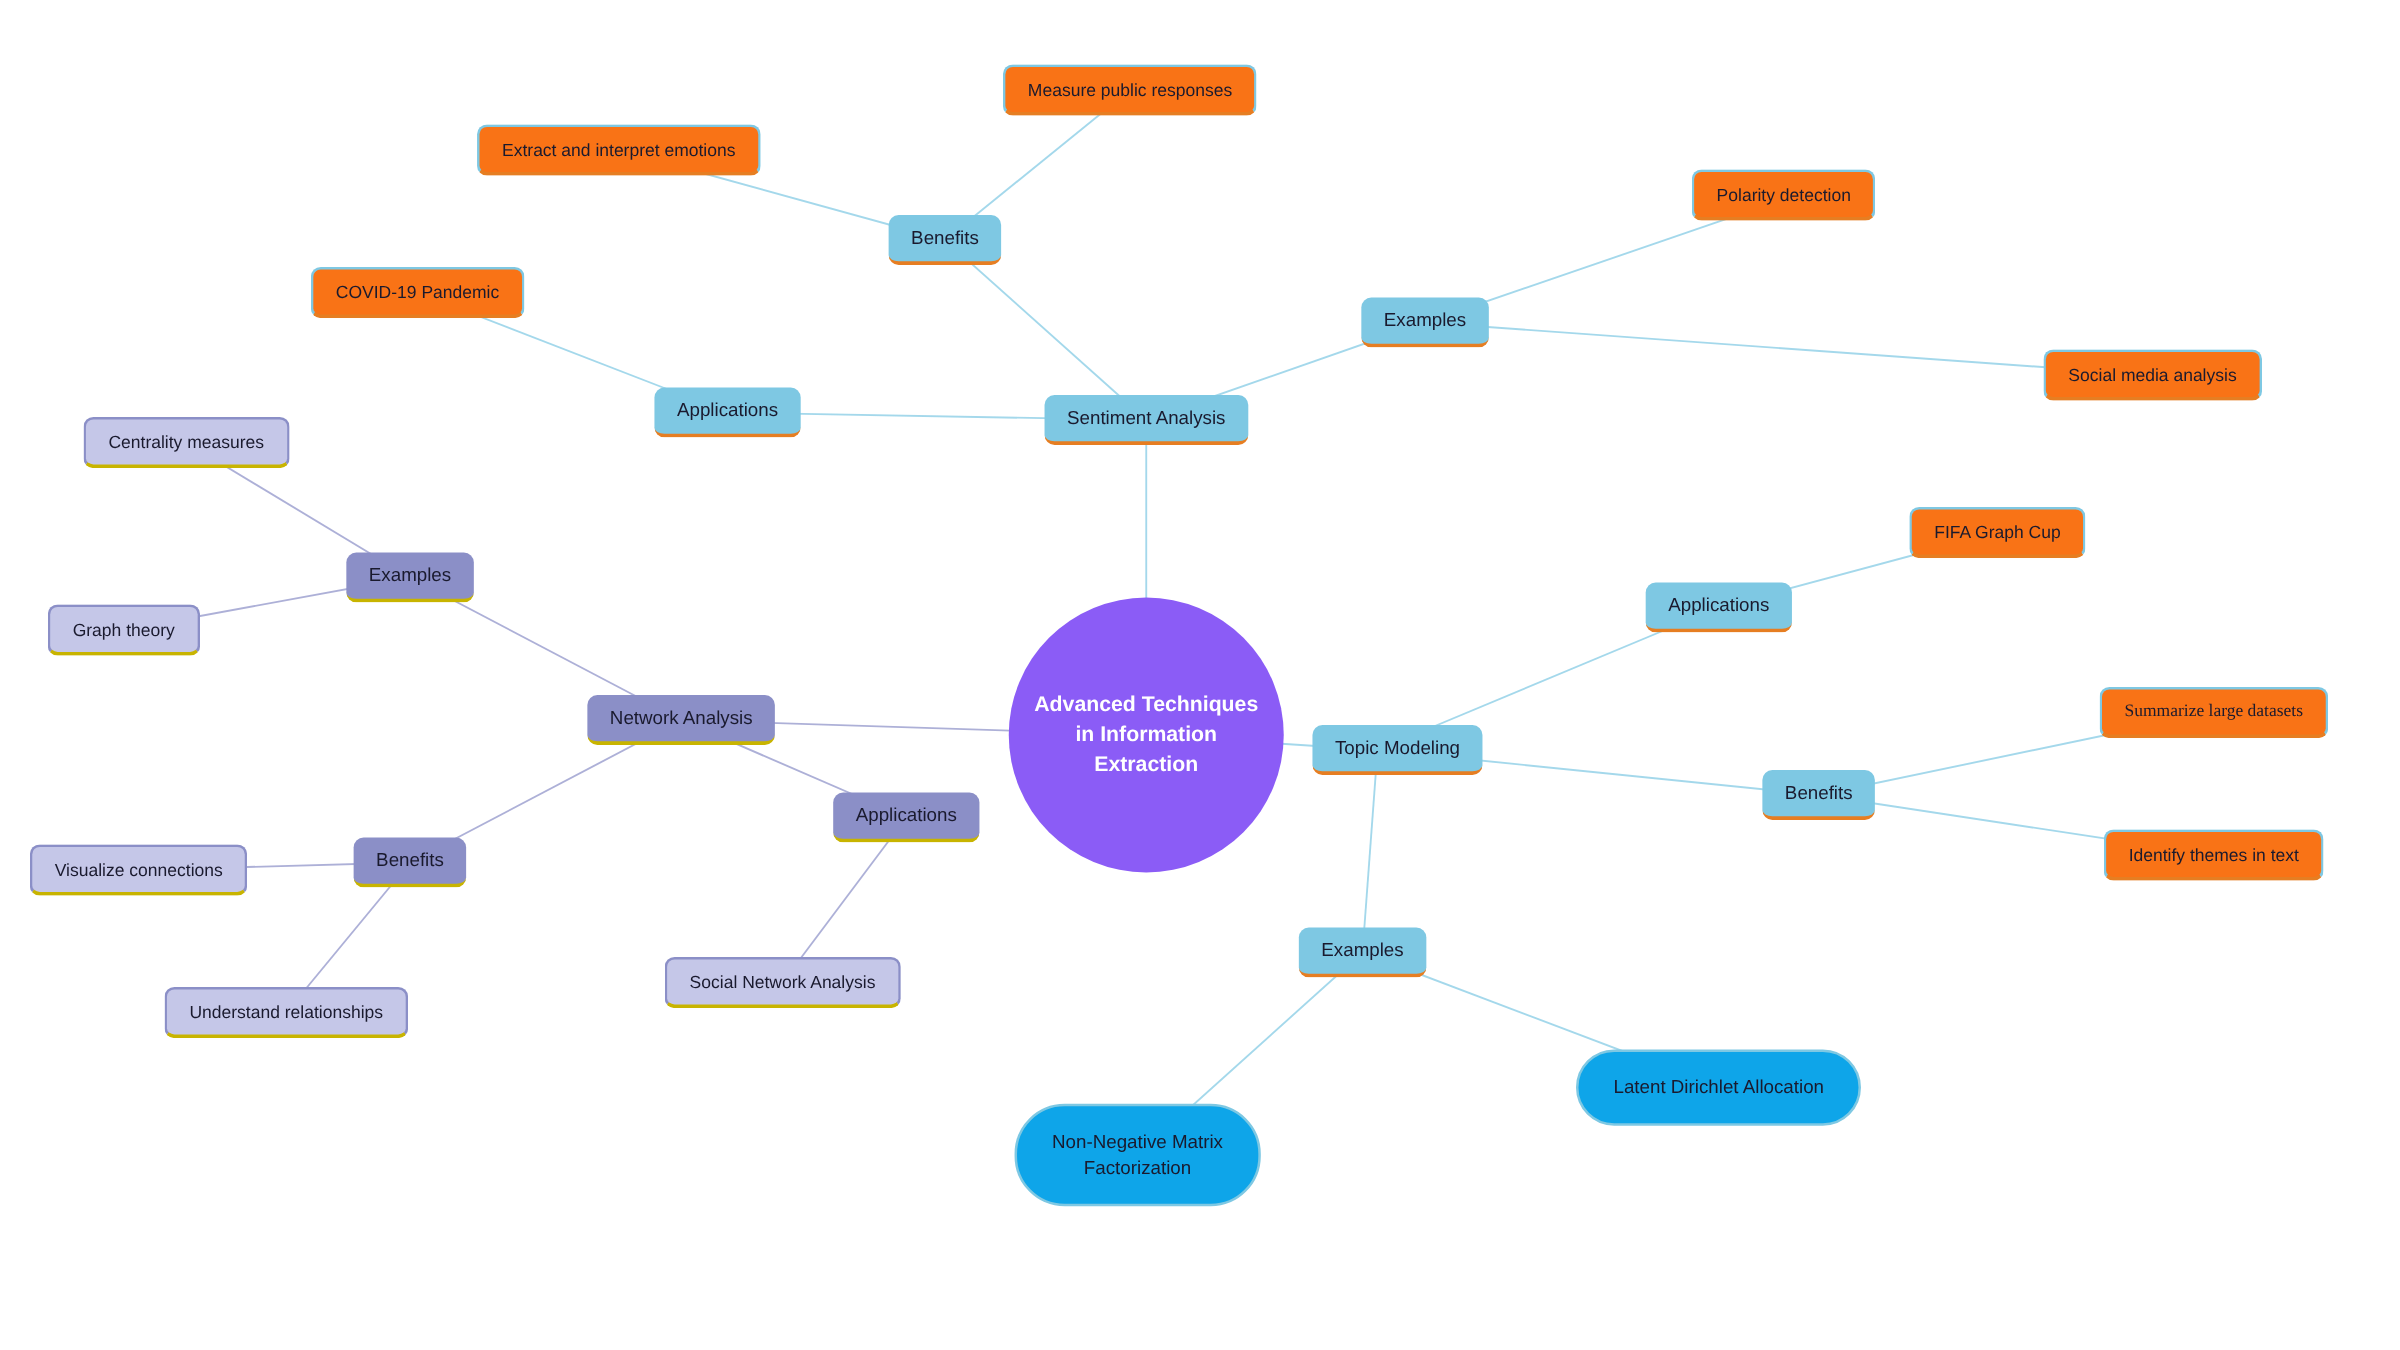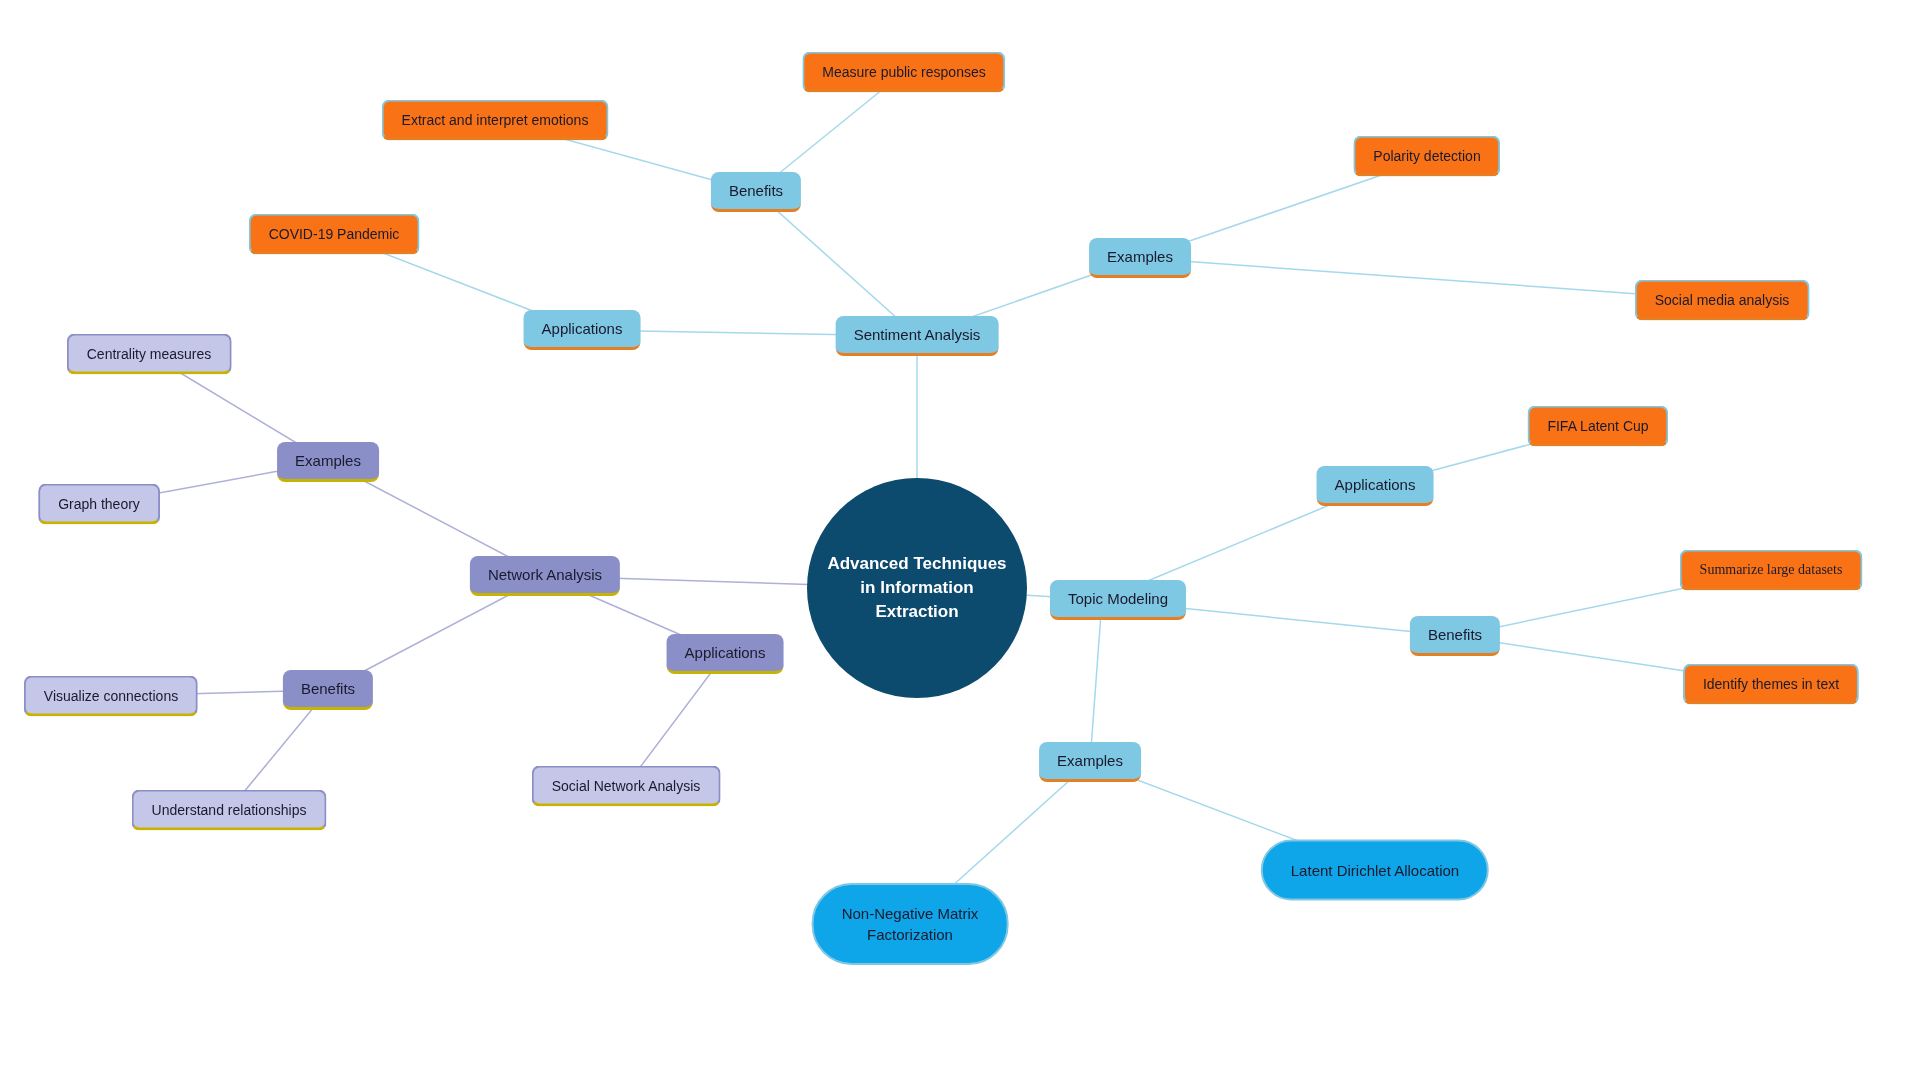--- a/index.html
+++ b/index.html
@@ -22,21 +22,21 @@
       position: absolute;
       transform: translate(-50%, -50%);
       text-align: center;
       cursor: pointer;
     }
     
     .central {
       width: 220px;
       height: 220px;
       border-radius: 50%;
-      background: #0c4a6e;
+      background: #8b5cf6;
       color: #ffffff;
       display: flex;
       align-items: center;
       justify-content: center;
       font-size: 17px;
       font-weight: 600;
       line-height: 1.4;
       padding: 20px;
     }
     
@@ -152,20 +152,20 @@
     <div class="node" style="left: 328px; top: 462px;"><div class="node-purple" style="display: inline-block;">Examples</div></div>
     <div class="node" style="left: 149px; top: 354px;"><div class="node-leaf-purple" style="display: inline-block;">Centrality measures</div></div>
     <div class="node" style="left: 99px; top: 504px;"><div class="node-leaf-purple" style="display: inline-block;">Graph theory</div></div>
     <div class="node" style="left: 328px; top: 690px;"><div class="node-purple" style="display: inline-block;">Benefits</div></div>
     <div class="node" style="left: 111px; top: 696px;"><div class="node-leaf-purple" style="display: inline-block;">Visualize connections</div></div>
     <div class="node" style="left: 229px; top: 810px;"><div class="node-leaf-purple" style="display: inline-block;">Understand relationships</div></div>
     <div class="node" style="left: 725px; top: 654px;"><div class="node-purple" style="display: inline-block;">Applications</div></div>
     <div class="node" style="left: 626px; top: 786px;"><div class="node-leaf-purple" style="display: inline-block;">Social Network Analysis</div></div>
     <div class="node" style="left: 1102px; top: 600px; margin-left: 16px;"><div class="node-blue" style="display: inline-block;">Topic Modeling</div></div>
     <div class="node" style="left: 1375px; top: 486px;"><div class="node-blue" style="display: inline-block;">Applications</div></div>
-    <div class="node" style="left: 1598px; top: 426px;"><div class="node-leaf-blue" style="display: inline-block;">FIFA Latent Cup</div></div>
+    <div class="node" style="left: 1598px; top: 426px;"><div class="node-leaf-blue" style="display: inline-block;">FIFA Graph Cup</div></div>
     <div class="node" style="left: 1455px; top: 636px;"><div class="node-blue" style="display: inline-block;">Benefits</div></div>
     <div class="node" style="left: 1771px; top: 570px; font-family: Liberation Serif, serif;"><div class="node-leaf-blue" style="display: inline-block;">Summarize large datasets</div></div>
     <div class="node" style="left: 1771px; top: 684px;"><div class="node-leaf-blue" style="display: inline-block;">Identify themes in text</div></div>
     <div class="node" style="left: 1090px; top: 762px;"><div class="node-blue" style="display: inline-block;">Examples</div></div>
     <div class="node" style="left: 1375px; top: 870px;"><div class="node-pill-blue" style="display: inline-block;">Latent Dirichlet Allocation</div></div>
     <div class="node" style="left: 910px; top: 924px;"><div class="node-pill-blue" style="display: inline-block;">Non-Negative Matrix<br>Factorization</div></div>
   </div>
 
 </body></html>

